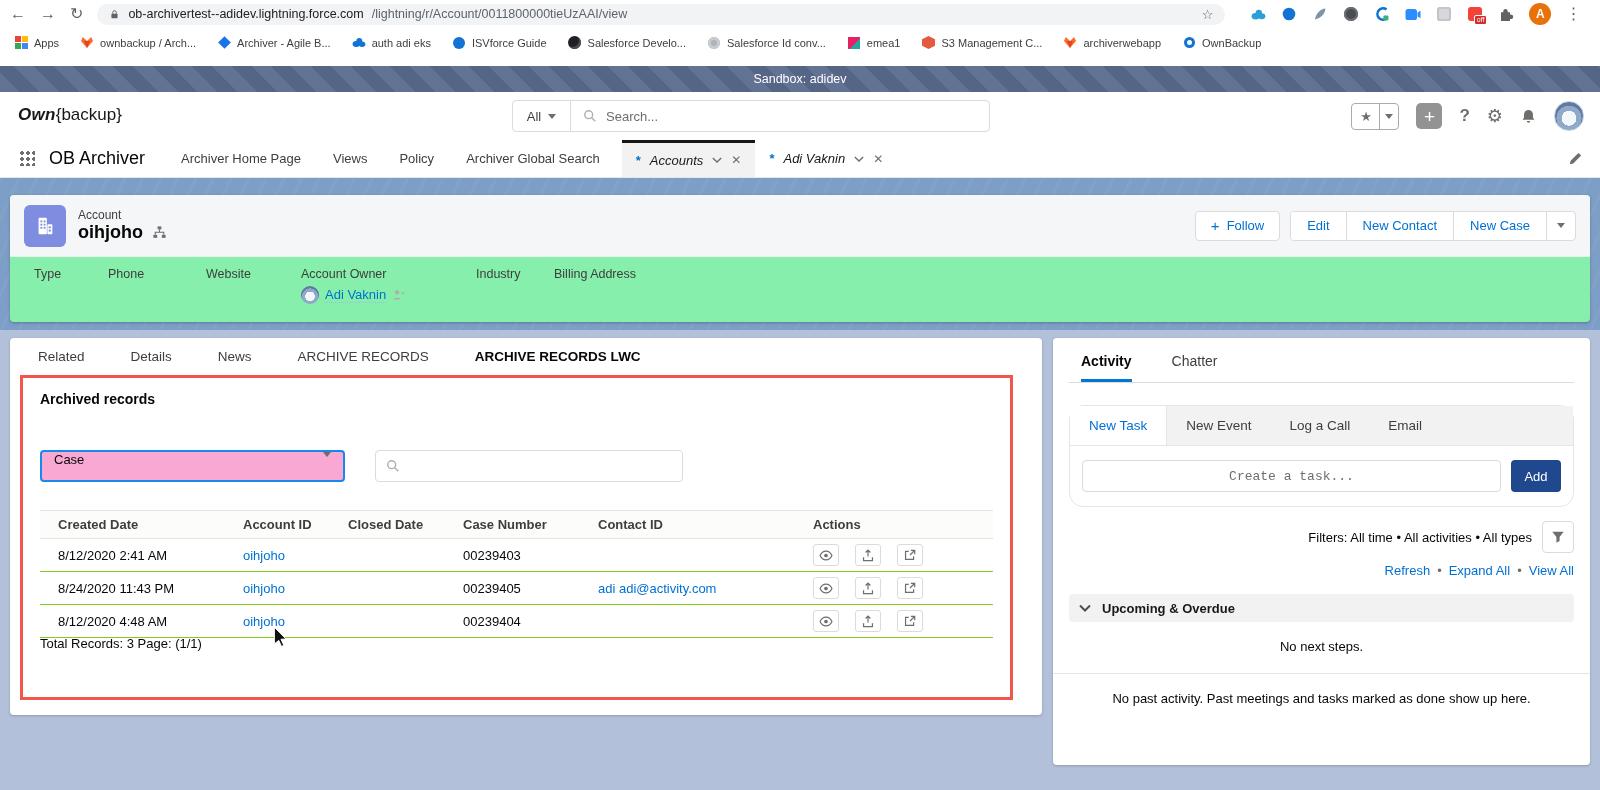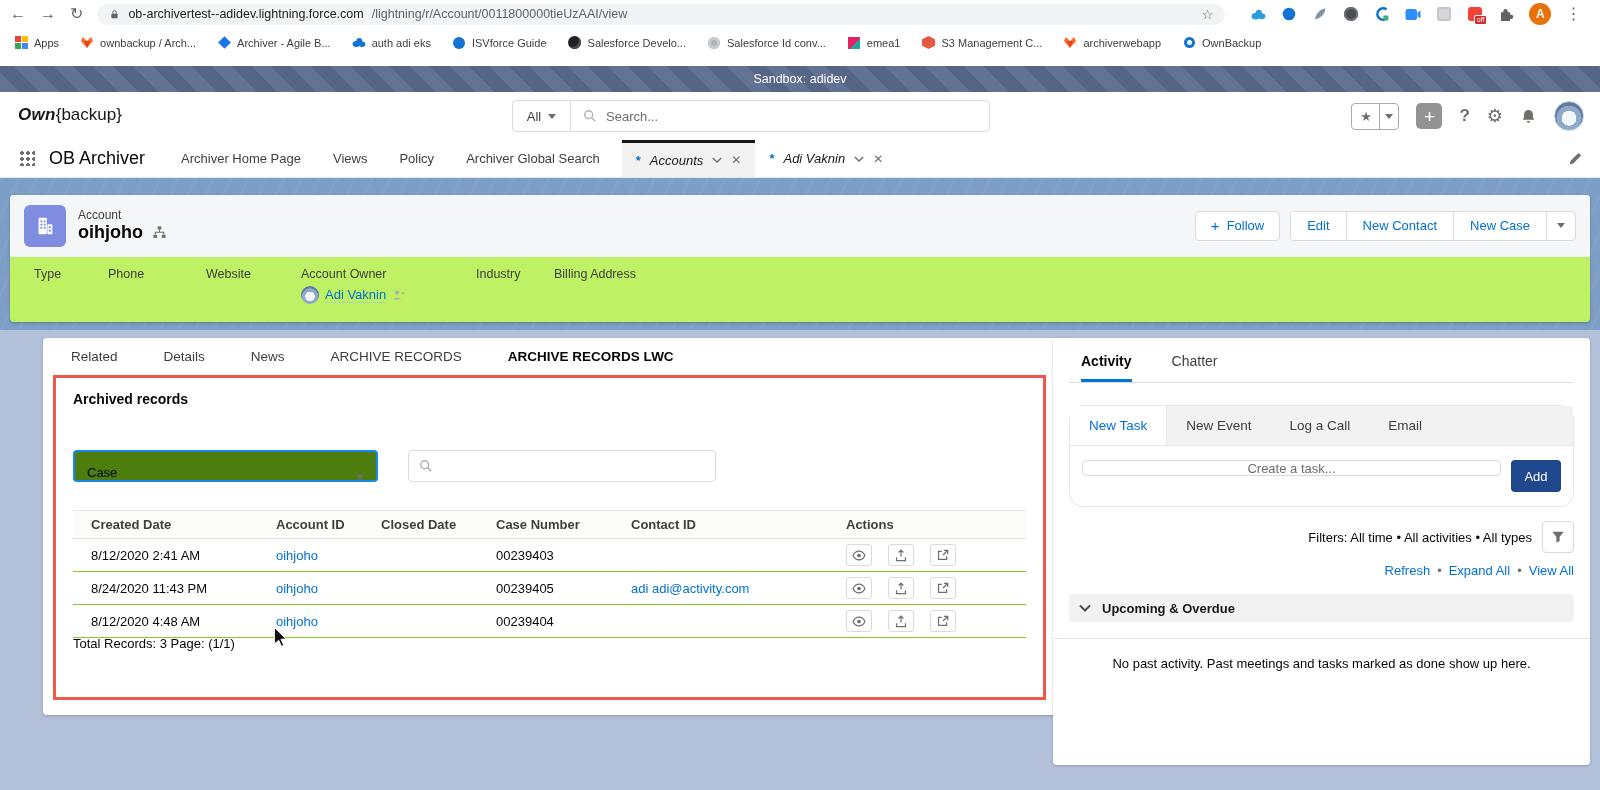--- a/index.html
+++ b/index.html
@@ -99,21 +99,21 @@
 
   
   #hero { position:absolute; top:178px; left:0; width:1600px; height:152px; background:#7d9ec6;
     background-image:
       radial-gradient(circle at 12% 35%, rgba(255,255,255,.08) 0 16px, transparent 17px),
       radial-gradient(circle at 45% 75%, rgba(255,255,255,.06) 0 22px, transparent 23px),
       radial-gradient(circle at 78% 30%, rgba(255,255,255,.07) 0 18px, transparent 19px),
       repeating-linear-gradient(115deg, rgba(255,255,255,.04) 0 3px, transparent 3px 16px); }
 
   
-  #account-card { position:absolute; top:195px; left:10px; width:1580px; height:127px; background:#bef264;
+  #account-card { position:absolute; top:195px; left:10px; width:1580px; height:127px; background:#86efac;
                   border-radius:4px; box-shadow:0 1px 3px rgba(0,0,0,.25); }
   .account-top { height:62px; background:#f5f6f8; border-radius:4px 4px 0 0; display:flex;
                  align-items:center; padding:0 14px; border-bottom:1px solid #eceef1; }
   .acct-icon { width:42px; height:42px; border-radius:6px; background:#7f8de1; display:flex;
                align-items:center; justify-content:center; flex:none; }
   .acct-meta { margin-left:12px; }
   .acct-entity { font-size:12px; color:#3e3e3c; }
   .acct-name-row { display:flex; align-items:center; gap:9px; }
   .acct-name { font-size:18px; font-weight:700; color:#080707; }
   .acct-buttons { margin-left:auto; display:flex; align-items:center; gap:10px; }
@@ -128,29 +128,29 @@
   .field { flex:none; }
   .field-label { font-size:12.5px; color:#3e3e3c; }
   .field-value { margin-top:5px; font-size:13px; display:flex; align-items:center; gap:6px; }
   .owner-avatar { width:18px; height:18px; border-radius:50%;
     background:radial-gradient(circle at 50% 58%, #f4f7fa 0 34%, #8fa9c9 35% 58%, #5e7aa3 59%); }
   .sf-link { color:#0070d2; text-decoration:none; }
   .owner-link { border-bottom:1px dotted #9bc0e5; }
 
   
   #left-card { position:absolute; top:338px; left:10px; width:1032px; height:377px; background:#fff;
-               border-radius:4px; box-shadow:0 1px 3px rgba(0,0,0,.2);margin-left:33px; }
+               border-radius:4px; box-shadow:0 1px 3px rgba(0,0,0,.2); }
   .main-tabs { height:37px; display:flex; align-items:center; gap:46px; padding-left:28px; }
   .main-tab { font-size:13.5px; color:#3e3e3c; white-space:nowrap; }
   .main-tab.active { font-weight:700; color:#080707; }
   .red-box { position:absolute; left:10px; top:37px; width:993px; height:325px; border:3px solid #f2564a; }
   .ar-title { position:absolute; left:17px; top:13px; font-size:14px; font-weight:700; color:#080707; }
   .ar-controls { position:absolute; left:17px; top:72px; display:flex; gap:30px; }
-  .case-select { width:305px; height:32px; border:2px solid #1589ee; border-radius:4px; background:#4d7c0f;
-                 display:flex; align-items:flex-end; padding:0 12px; font-size:13px; color:#080707; }
+  .case-select { width:305px; height:32px; border:2px solid #1589ee; border-radius:4px; background:#f9a8d4;
+                 display:flex; align-items:flex-start; padding:0 12px; font-size:13px; color:#080707; }
   .case-select .caret-down { margin-left:auto; }
   .mini-search { width:308px; height:32px; border:1px solid #dddbda; border-radius:4px; background:#fff;
                  display:flex; align-items:center; padding:0 10px; }
   .ar-table-wrap { position:absolute; left:17px; right:17px; top:132px; }
   table.ar { width:100%; border-collapse:collapse; font-size:13px; table-layout:fixed; }
   table.ar th { text-align:left; font-weight:700; color:#3e3e3c; padding:6px 8px;
                 border-top:1px solid #e3e3e3; border-bottom:1px solid #e3e3e3; background:#fcfcfb; }
   table.ar td { padding:5px 8px; border-bottom:1px solid #84cc16; color:#080707; height:29px; }
   table.ar th:first-child, table.ar td:first-child { padding-left:18px; }
   .abtn { width:26px; height:22px; border:1px solid #dddbda; border-radius:3px; background:#fff;
@@ -161,22 +161,22 @@
   #right-card { position:absolute; top:338px; left:1053px; width:537px; height:427px; background:#fff;
                 border-radius:4px; box-shadow:0 1px 3px rgba(0,0,0,.2); padding:0 16px; overflow:hidden; }
   .act-tabs { display:flex; gap:40px; padding:15px 0 0 12px; border-bottom:1px solid #dddbda; }
   .act-tab { font-size:14px; color:#3e3e3c; padding-bottom:10px; }
   .act-tab.active { font-weight:700; color:#080707; border-bottom:3px solid #0176d3; }
   .composer-box { margin-top:22px; border:1px solid #e5e5e5; border-radius:14px; }
   .subtabs { display:flex; background:#f3f2f2; height:40px; border-bottom:1px solid #e5e5e5; }
   .subtab { display:flex; align-items:center; padding:0 19px; font-size:13.5px; color:#3e3e3c; }
   .subtab.active { background:#fff; color:#0070d2; border-right:1px solid #e5e5e5; }
   .composer-row { display:flex; gap:10px; padding:14px 12px; }
-  .task-input { flex:1; height:16px; border:1px solid #dddbda; border-radius:4px; font-size:13px;
-                text-align:center; color:#080707; font-family:Liberation Sans, sans-serif; outline:none; }
+  .task-input { flex:1; height:32px; border:1px solid #dddbda; border-radius:4px; font-size:13px;
+                text-align:center; color:#080707; font-family:Liberation Mono, monospace; outline:none; }
   .task-input::placeholder { color:#706e6b; }
   .add-btn { width:50px; height:32px; background:#20488f; border:none; border-radius:4px; color:#fff;
              font-size:13px; font-family:"Liberation Sans",sans-serif; }
   .filters-row { display:flex; justify-content:flex-end; align-items:center; gap:10px; margin-top:14px;
                  font-size:13px; color:#080707; }
   .funnel-btn { width:32px; height:32px; border:1px solid #dddbda; border-radius:4px; background:#fff;
                 display:flex; align-items:center; justify-content:center; }
   .links-row { display:flex; justify-content:flex-end; align-items:center; gap:7px; margin-top:10px; font-size:13px; }
   .links-row .sep { color:#706e6b; }
   .section-bar { margin-top:16px; height:28px; background:#f3f2f2; border-radius:4px; display:flex;
@@ -634,20 +634,21 @@
       <span class="sep">•</span>
       <a class="sf-link" href="#">View All</a>
     </div>
   <div class="section-bar">
     <svg width="12" height="8" viewBox="0 0 12 8">
         <path d="M1 1.5l5 5 5-5" stroke="#514f4d" stroke-width="2" fill="none"></path>
       </svg>
     <span class="section-title">Upcoming &amp; Overdue</span>
   </div>
   <div class="empty-block">
+    <div>No next steps.</div>
   </div>
   <hr class="divider">
   <div class="empty-block">No past activity. Past meetings and tasks marked as done show up here.</div>
 </div>
 
 <div id="cursor">
   <svg width="17" height="22" viewBox="0 0 12 18">
       <path d="M1 1l9.5 9.6-4.1.3 2.3 4.9-1.9.9-2.2-4.9L1 14.6z" fill="#111" stroke="#fff" stroke-width="0.8"></path>
     </svg>
 </div>

